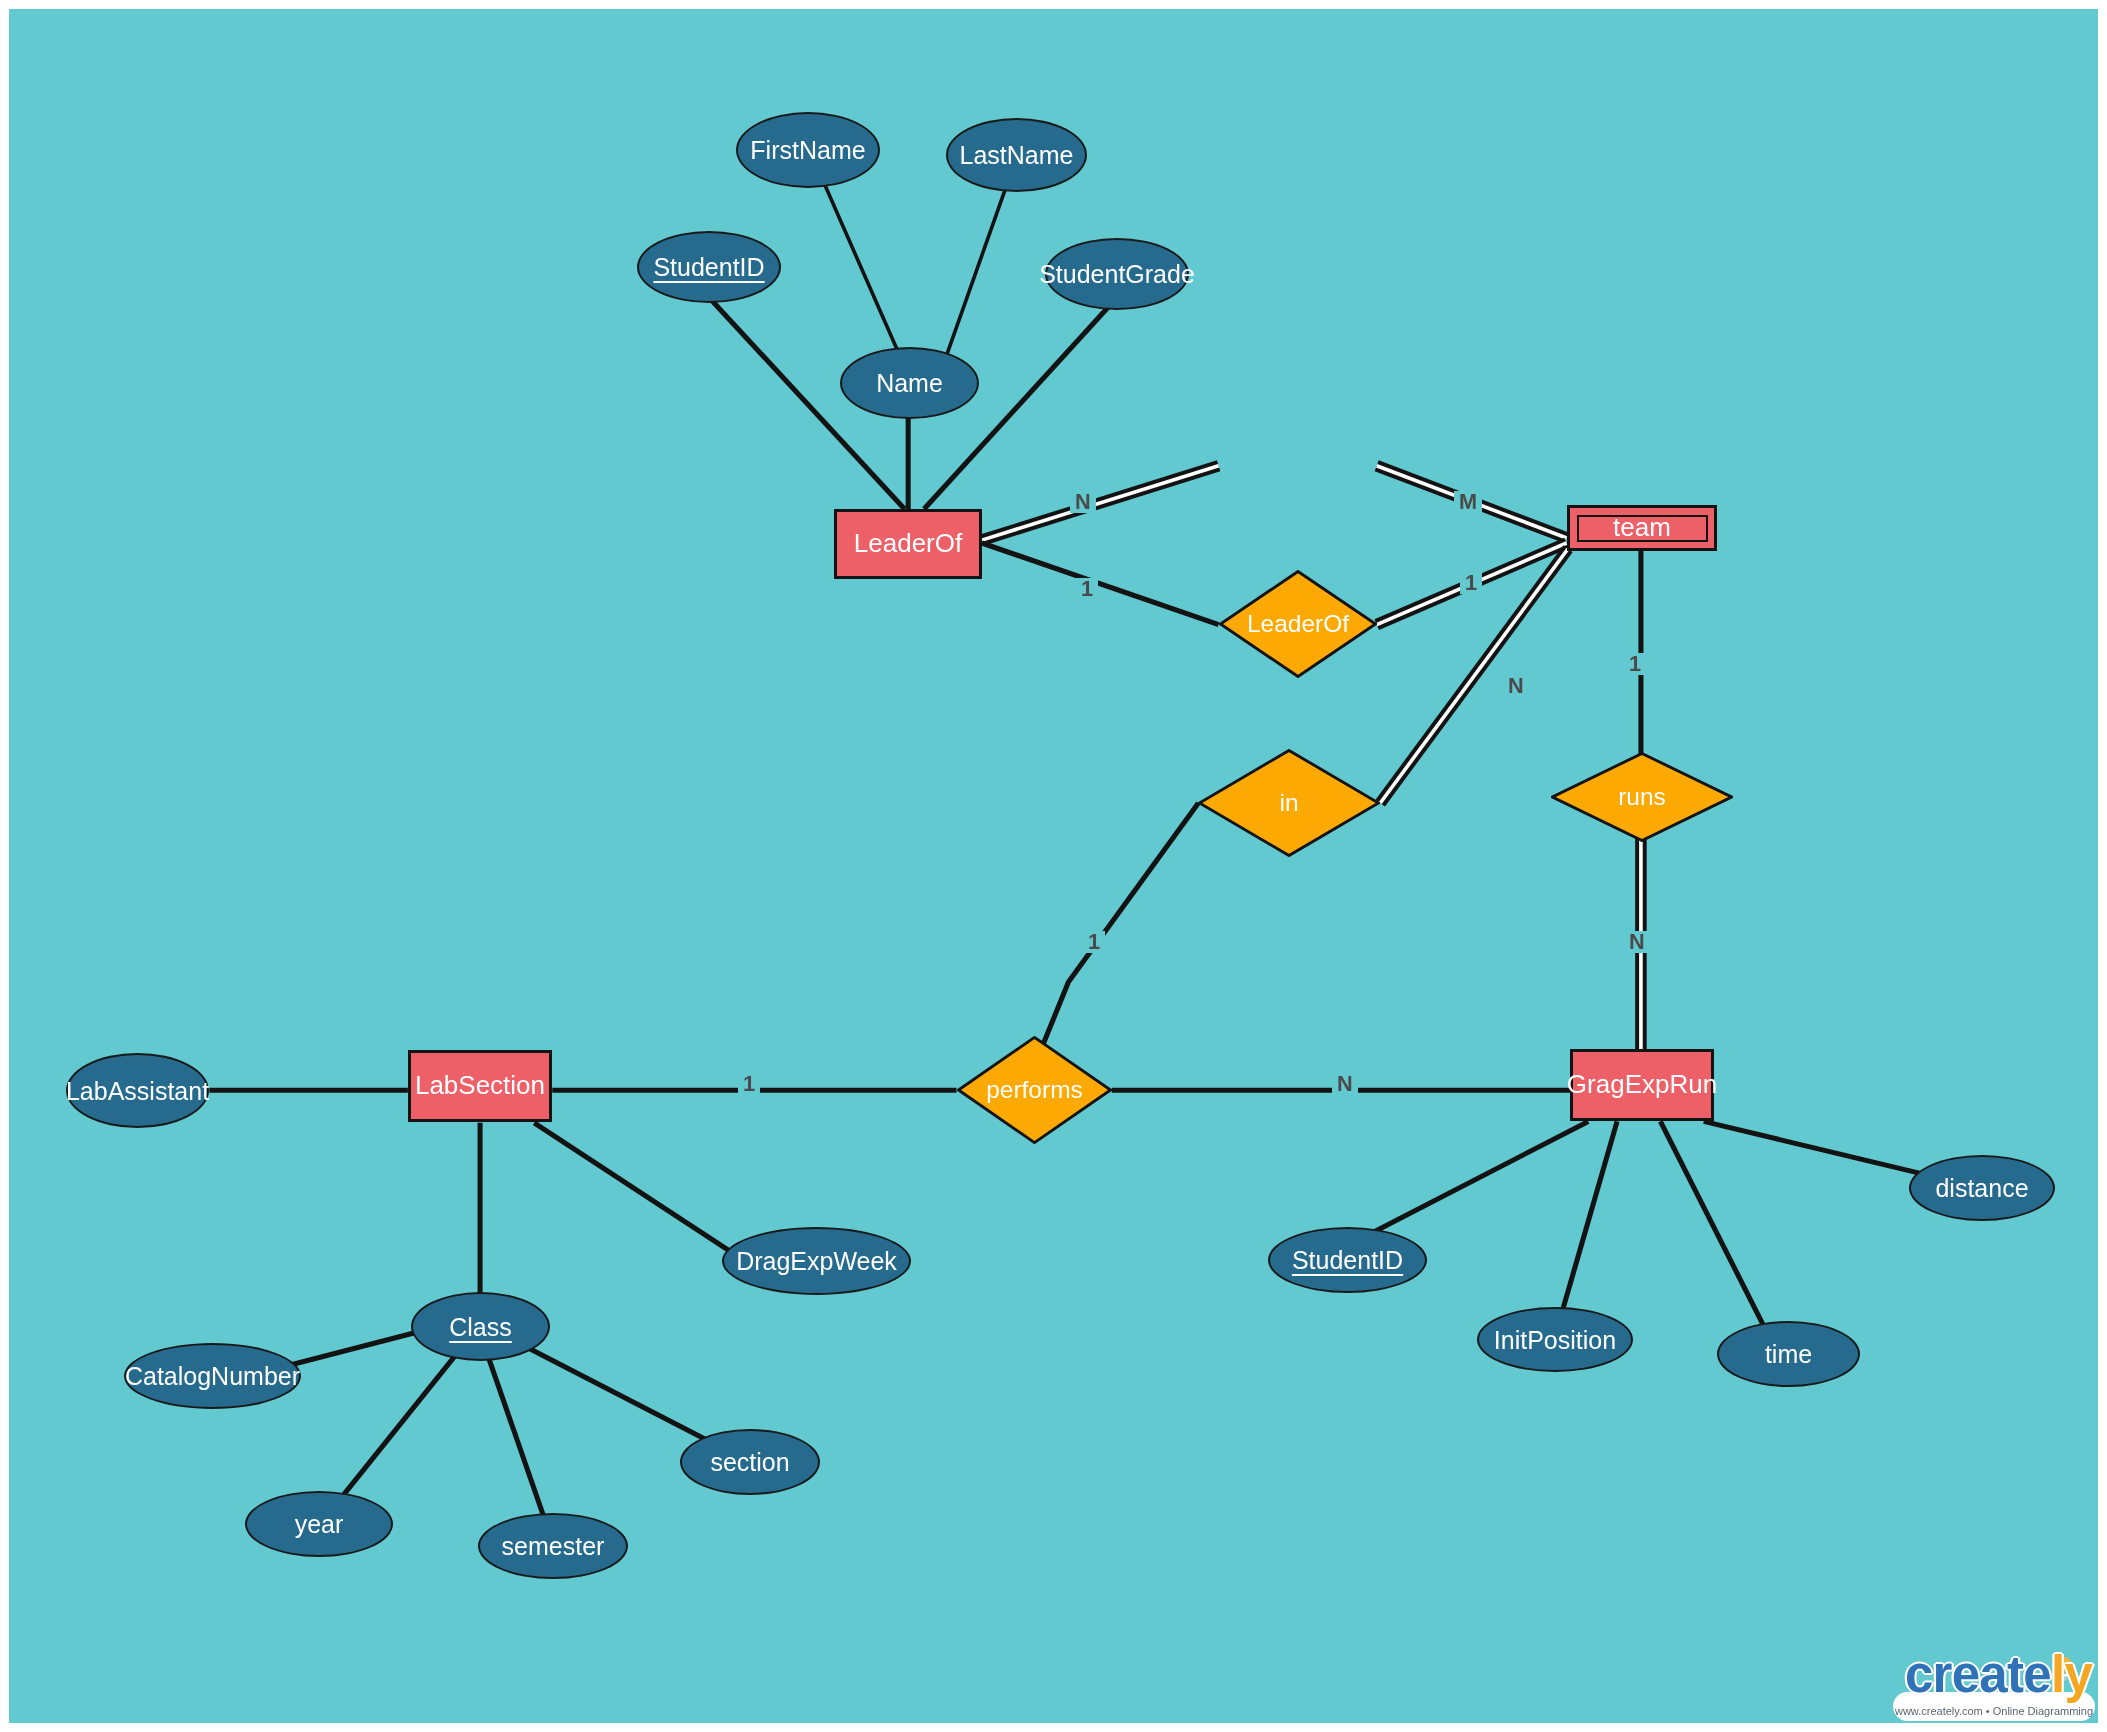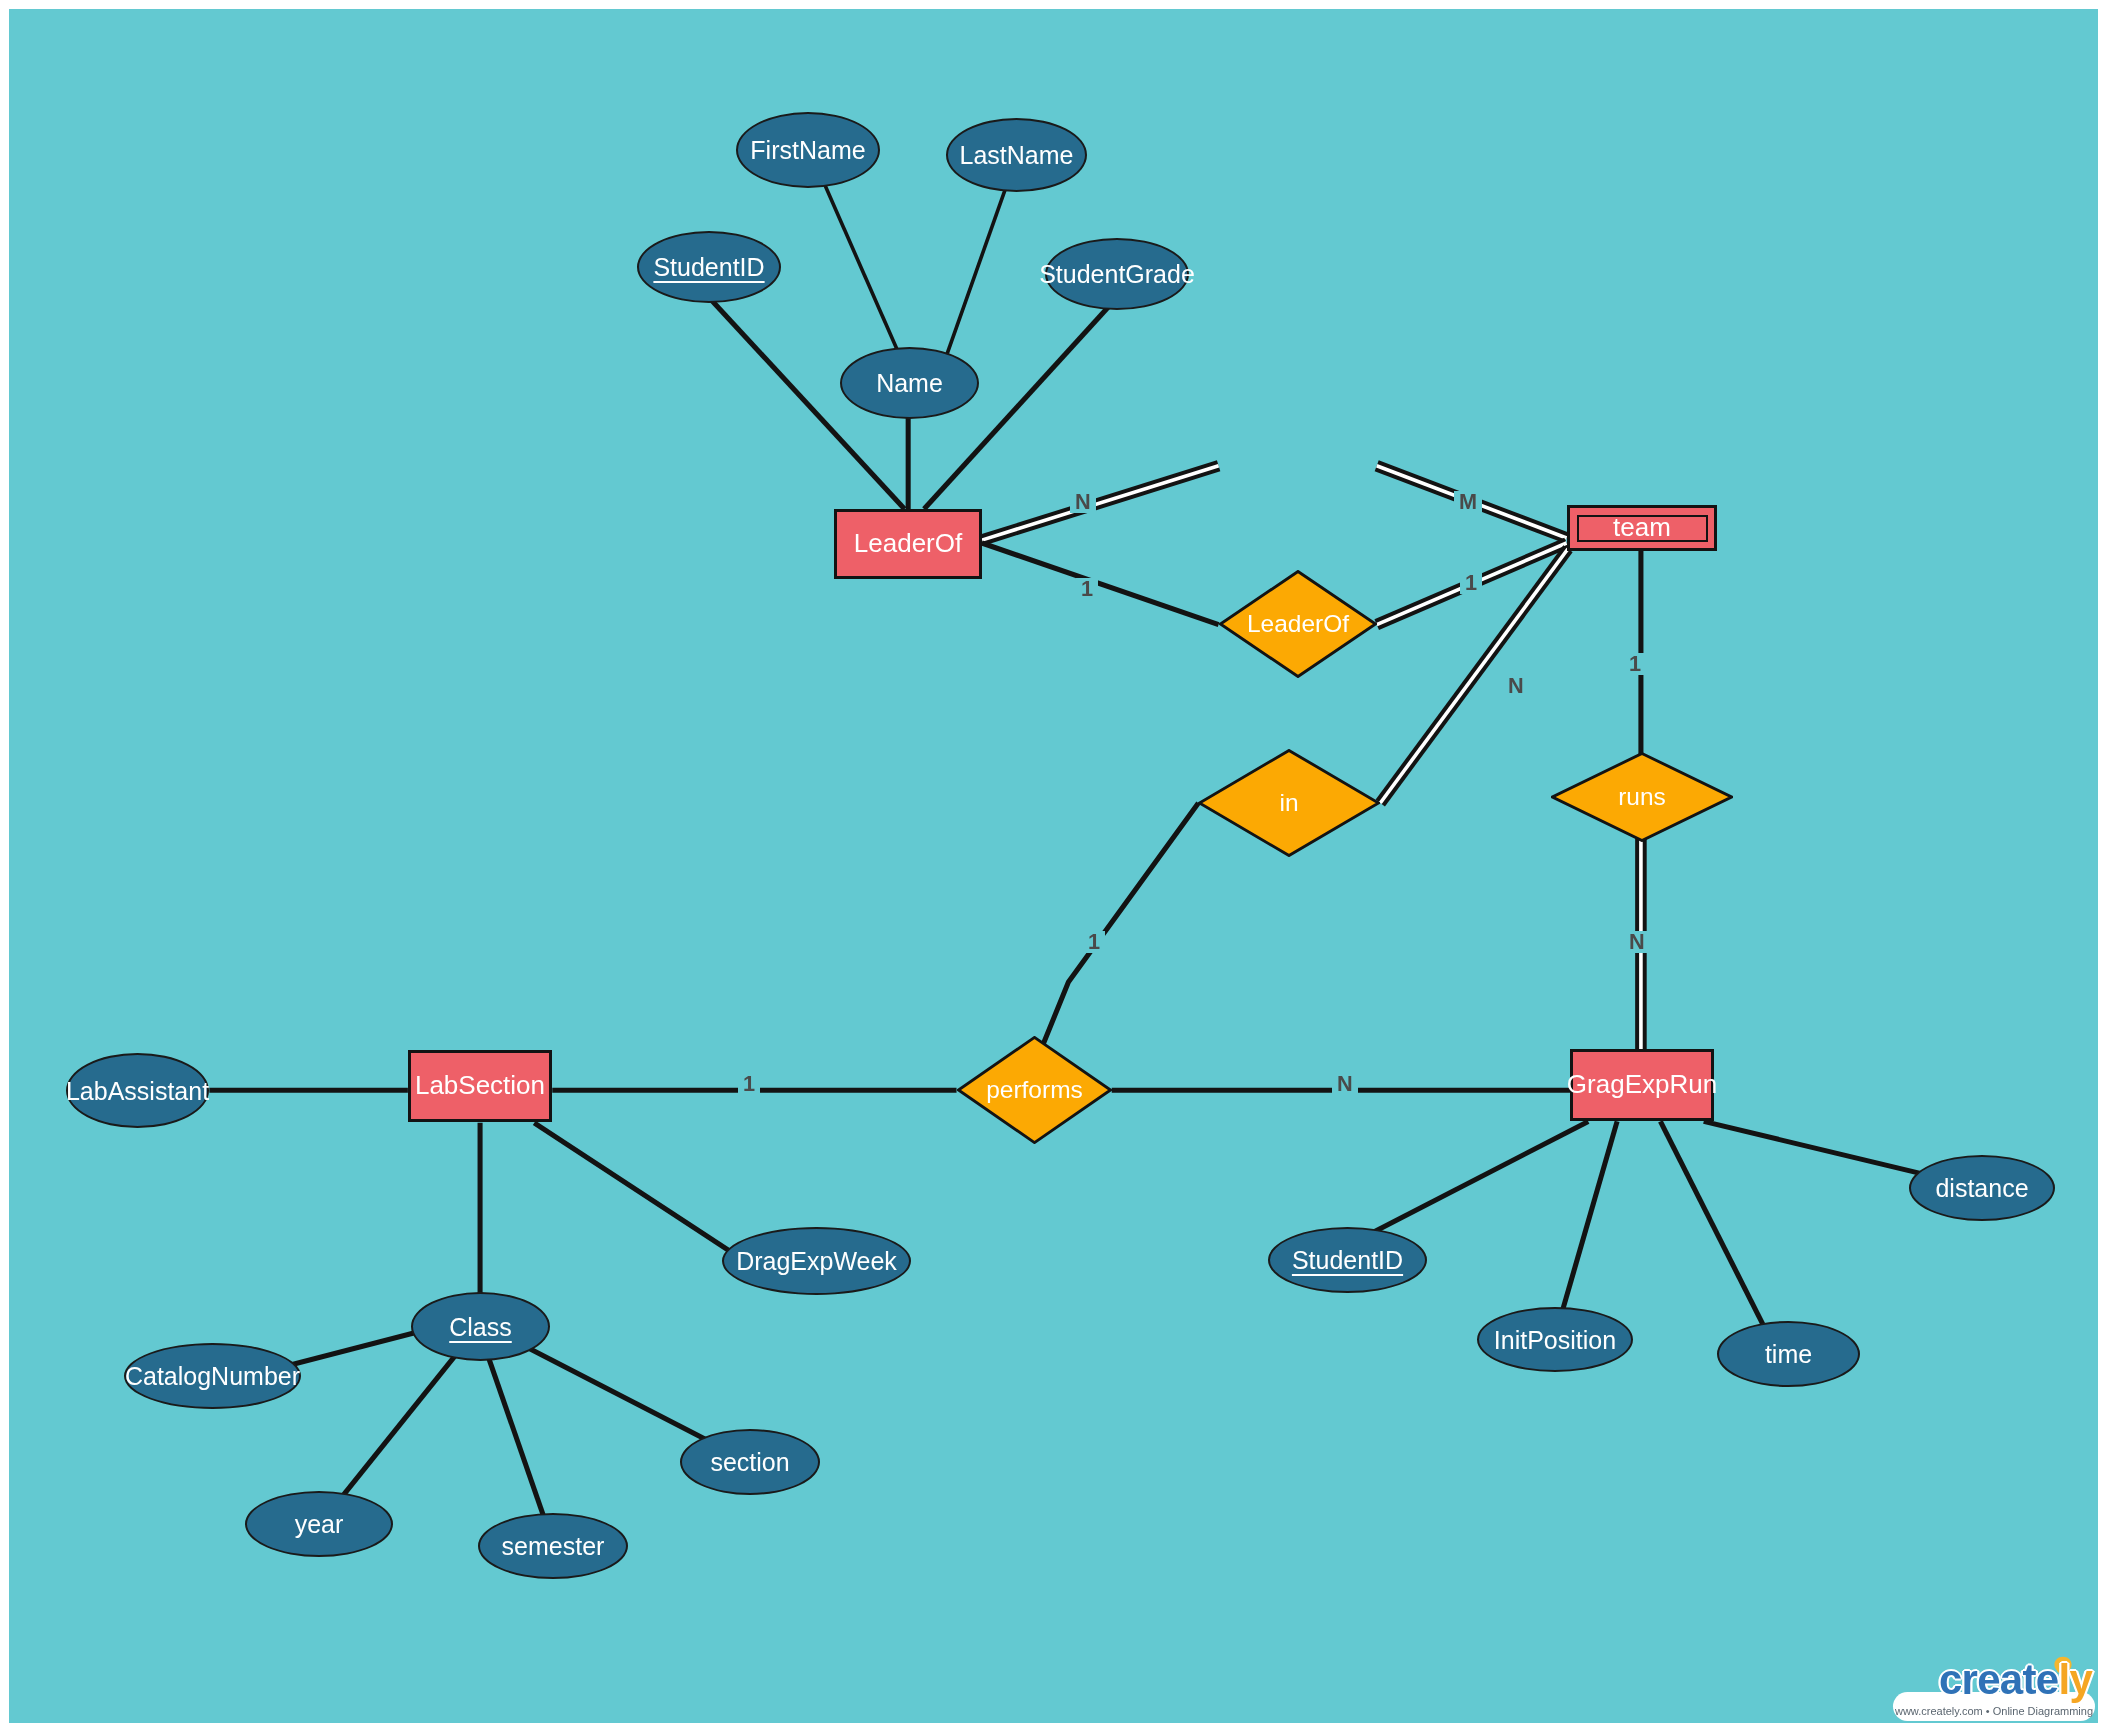--- a/index.html
+++ b/index.html
@@ -111,21 +111,21 @@
     left: 0; bottom: 0;
     width: 202px;
     height: 29px;
     background: #ffffff;
     border-radius: 14.4px;
   }
   #wm-word {
     position: absolute;
     right: 2.9px;
     bottom: 17.3px;
-    font-size: 42px;
+    font-size: 51px;
     font-weight: bold;
     letter-spacing: -0.7px;
     color: #2f72b7;
     text-shadow: -1.4px -1.4px 0 #fff, 1.4px -1.4px 0 #fff, -1.4px 1.4px 0 #fff,
                  1.4px 1.4px 0 #fff, 0 -2.2px 0 #fff, 0 2.2px 0 #fff,
                  -2.2px 0 0 #fff, 2.2px 0 0 #fff;
   }
   #wm-word .ly { color: #f5a623; }
   #wm-bulb {
     position: absolute;

